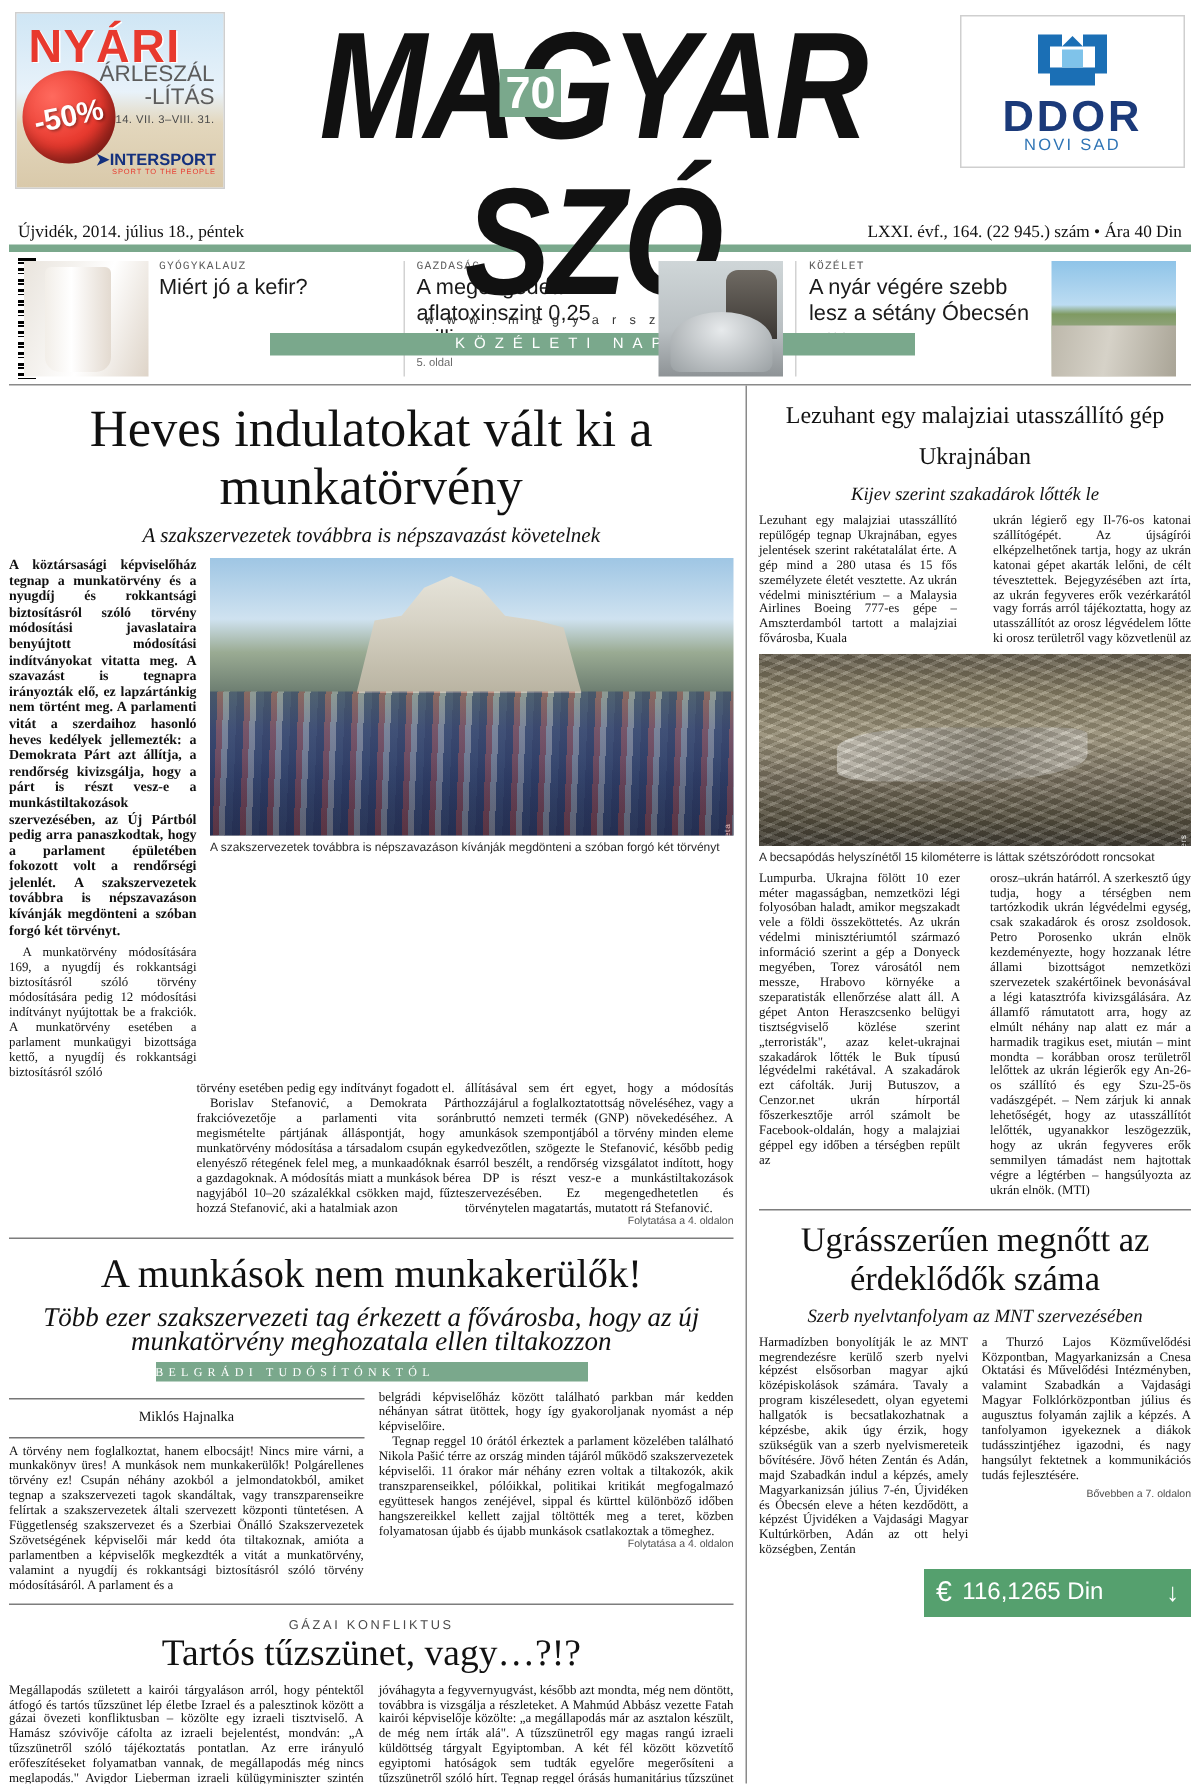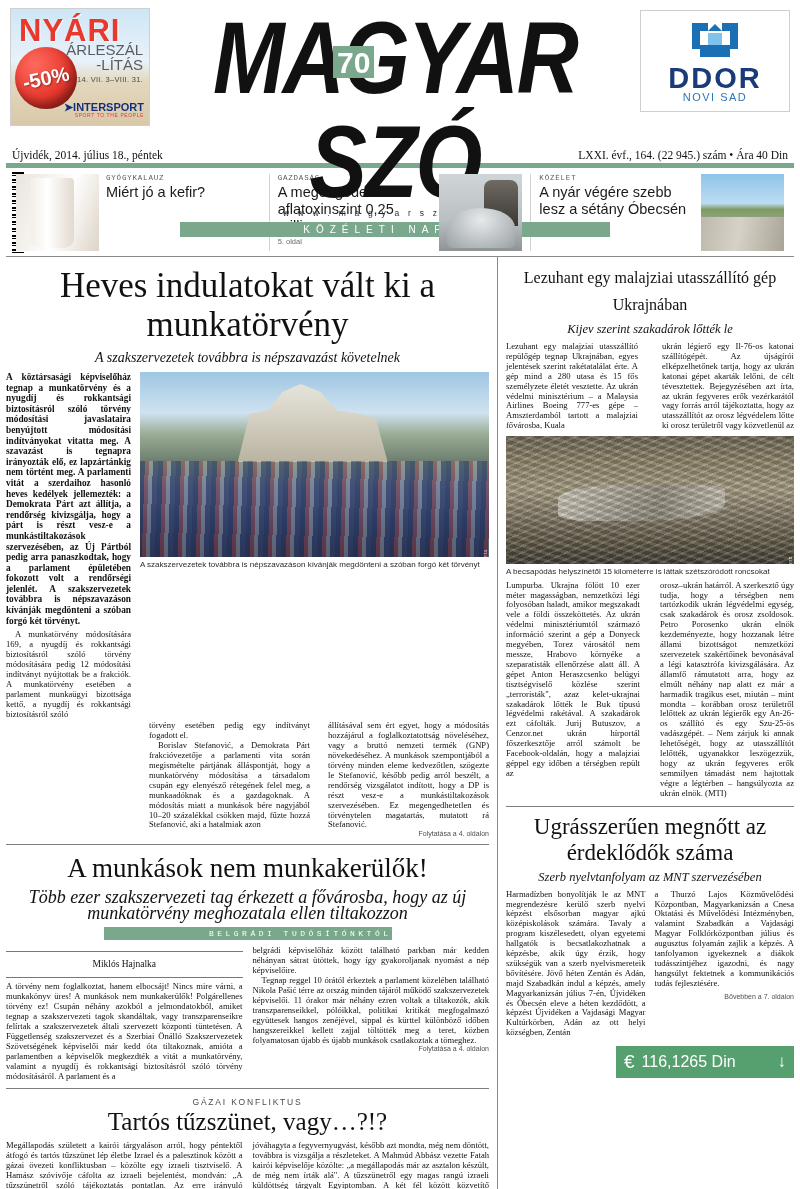--- a/index.html
+++ b/index.html
@@ -199,22 +199,22 @@
   }
   .photo-crash:before {
     content:""; position:absolute; left:18%; top:38%; width:58%; height:28%;
     background: linear-gradient(100deg,#d9d5cb,#8d887c 60%,#cfcabf);
     border-radius: 40% 12% 50% 18%;
     opacity:.8;
   }
 
   
   .green-bar {
-    background: #7aa88c; color: #fff; text-align: right;
-    font-family: Liberation Mono, monospace; font-size: 8px; letter-spacing: 3.5px;
+    background: #7aa88c; color: #fff; text-align: left;
+    font-family: Liberation Serif, serif; font-size: 8px; letter-spacing: 3.5px;
     padding: 2px 0; margin: 6px auto 0 auto; width: 288px;
   }
   .section-kicker {
     font-family: "Liberation Sans", sans-serif; font-size: 8.5px; letter-spacing: 1.8px;
     color: #4a4a4a; text-align: center; margin-top: 8px;
   }
   .hr-dark { border-top: 1px solid #7d7d7d; margin: 7px 0 0 0; }
 
   
   .widget { width: 178px; margin: 8px 0 0 auto; }
@@ -337,21 +337,21 @@
           </div>
         </div>
         <div style="flex:1;">
           <div class="photo photo-protest">
             <div class="credit">Fotó: Beta</div>
           </div>
           <div class="caption">A szakszervezetek továbbra is népszavazáson kívánják megdönteni a szóban forgó két törvényt</div>
         </div>
       </div>
 
-      <div style="display:flex; gap:18px; margin-top:2px;">
+      <div style="display:flex; gap:0; margin-top:2px;">
         <div style="width:125px;"></div>
         <div style="flex:1;">
           <div class="body-txt">
             <p class="first">törvény esetében pedig egy indítványt fogadott el.</p>
             <p>Borislav Stefanović, a Demokrata Párt frakcióvezetője a parlamenti vita során megismételte pártjának álláspontját, hogy a munkatörvény módosítása a társadalom csupán egy elenyésző rétegének felel meg, a munkaadóknak és a gazdagoknak. A módosítás miatt a munkások bére nagyjából 10–20 százalékkal csökken majd, fűzte hozzá Stefanović, aki a hatalmiak azon</p>
           </div>
         </div>
         <div style="flex:1;">
           <div class="body-txt">
             <p class="first">állításával sem ért egyet, hogy a módosítás hozzájárul a foglalkoztatottság növeléséhez, vagy a bruttó nemzeti termék (GNP) növekedéséhez. A munkások szempontjából a törvény minden eleme kedvezőtlen, szögezte le Stefanović, később pedig arról beszélt, a rendőrség vizsgálatot indított, hogy a DP is részt vesz-e a munkástiltakozások szervezésében. Ez megengedhetetlen és törvénytelen magatartás, mutatott rá Stefanović.</p>

